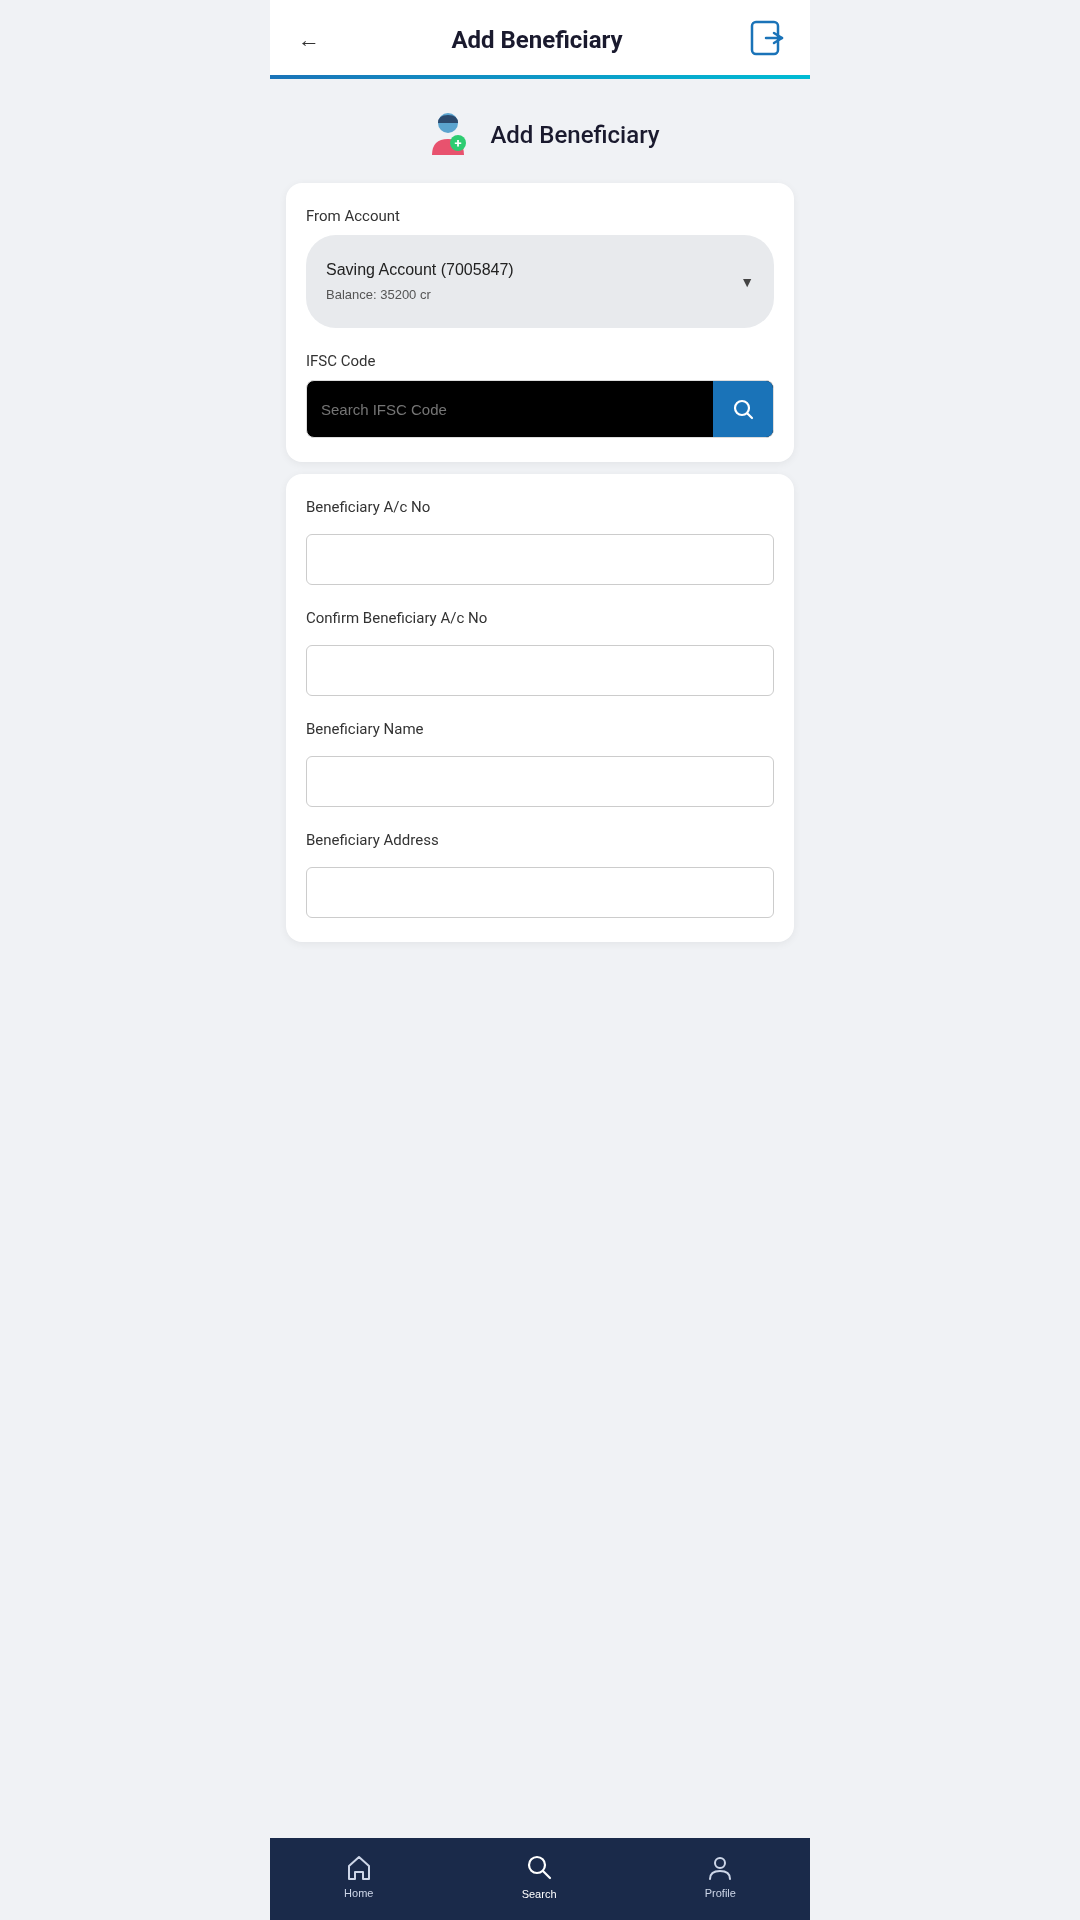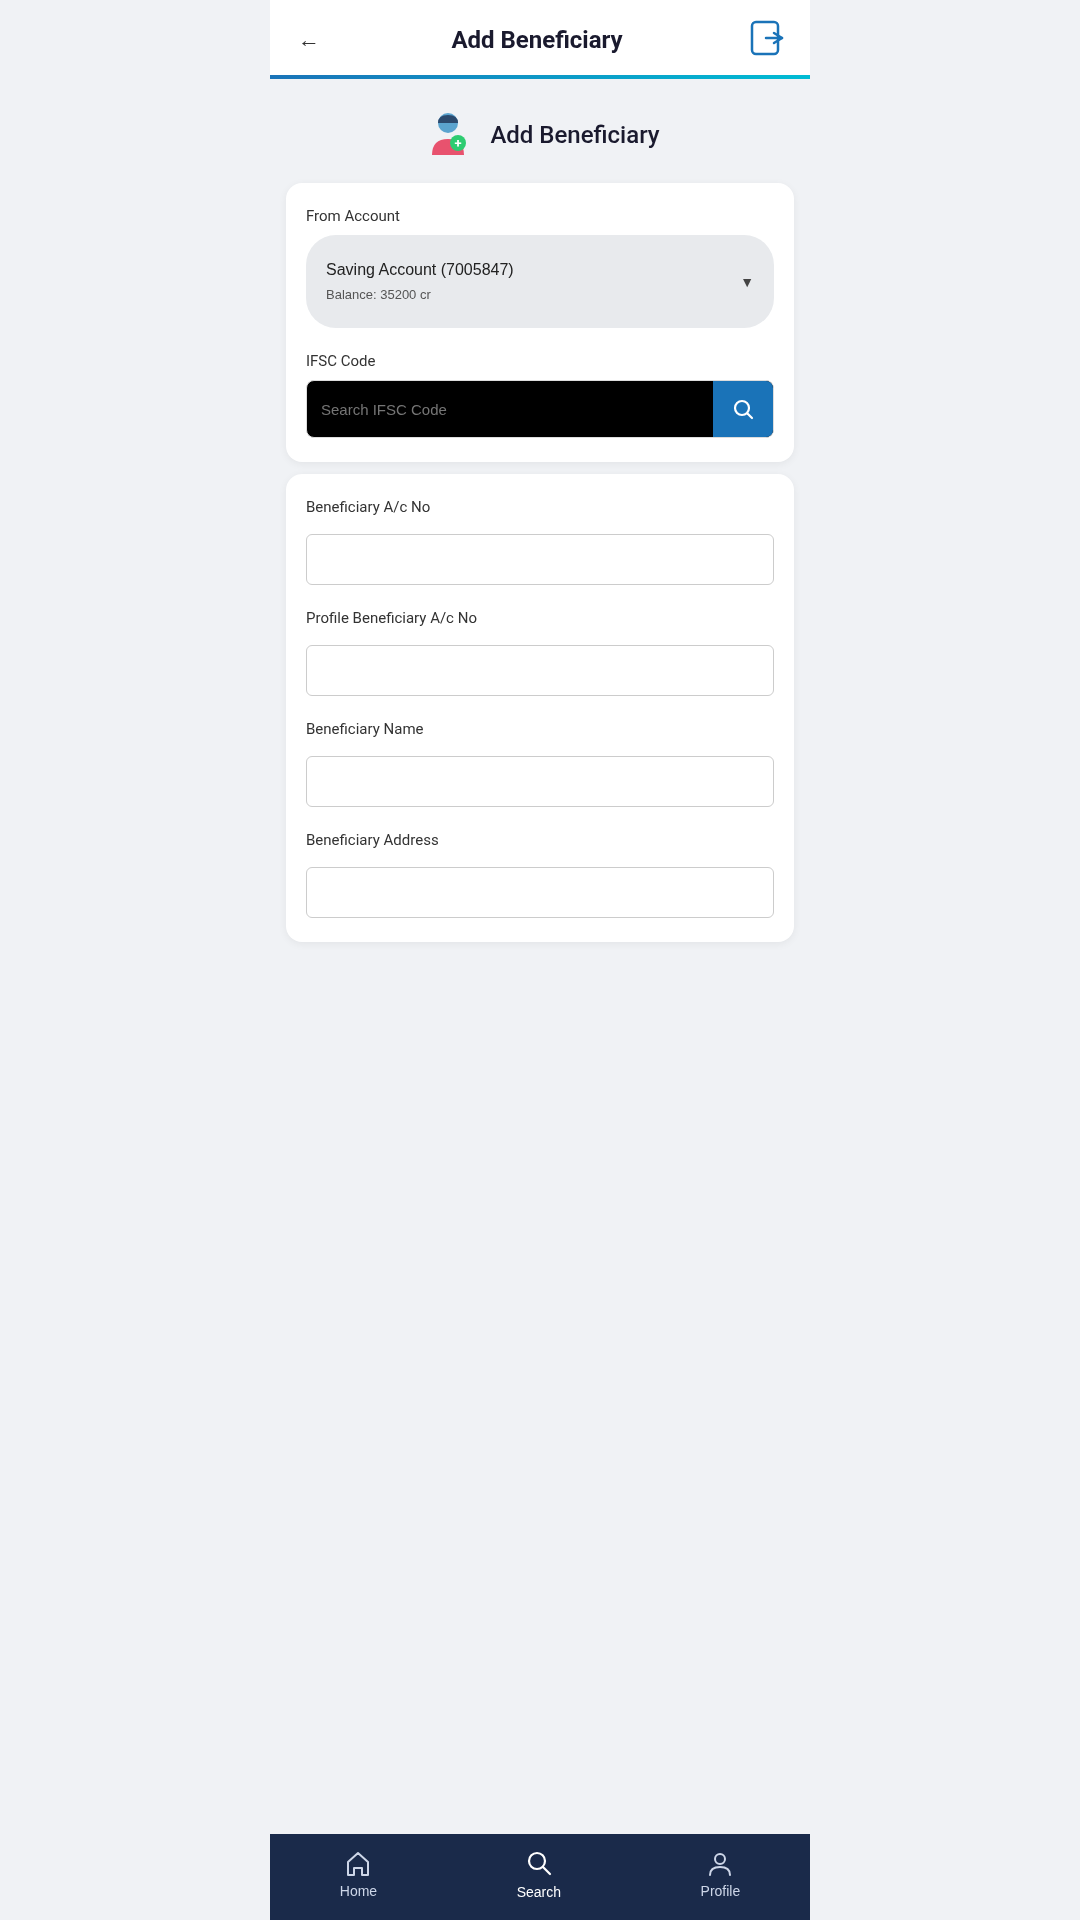--- a/index.html
+++ b/index.html
@@ -224,21 +224,21 @@
       color: #cdd6e8;
       background: none;
       border: none;
     }
 
     .nav-item.active {
       color: #fff;
     }
 
     .nav-label {
-      font-size: 14px;
+      font-size: 11px;
       color: #cdd6e8;
     }
 
     .nav-item.active .nav-label {
       color: #fff;
     }
 
     
     .bottom-spacer {
       height: 90px;
@@ -307,21 +307,21 @@
 </div>
 
 <div class="form-card">
 
   <div class="form-field">
     <div class="field-label">Beneficiary A/c No</div>
     <input type="text" class="form-input" style="">
   </div>
 
   <div class="form-field">
-    <div class="field-label">Profile Beneficiary A/c No</div>
+    <div class="field-label">Confirm Beneficiary A/c No</div>
     <input type="text" class="form-input" style="">
   </div>
 
   <div class="form-field">
     <div class="field-label">Beneficiary Name</div>
     <input type="text" class="form-input" style="">
   </div>
 
   <div class="form-field">
     <div class="field-label">Beneficiary Address</div>

